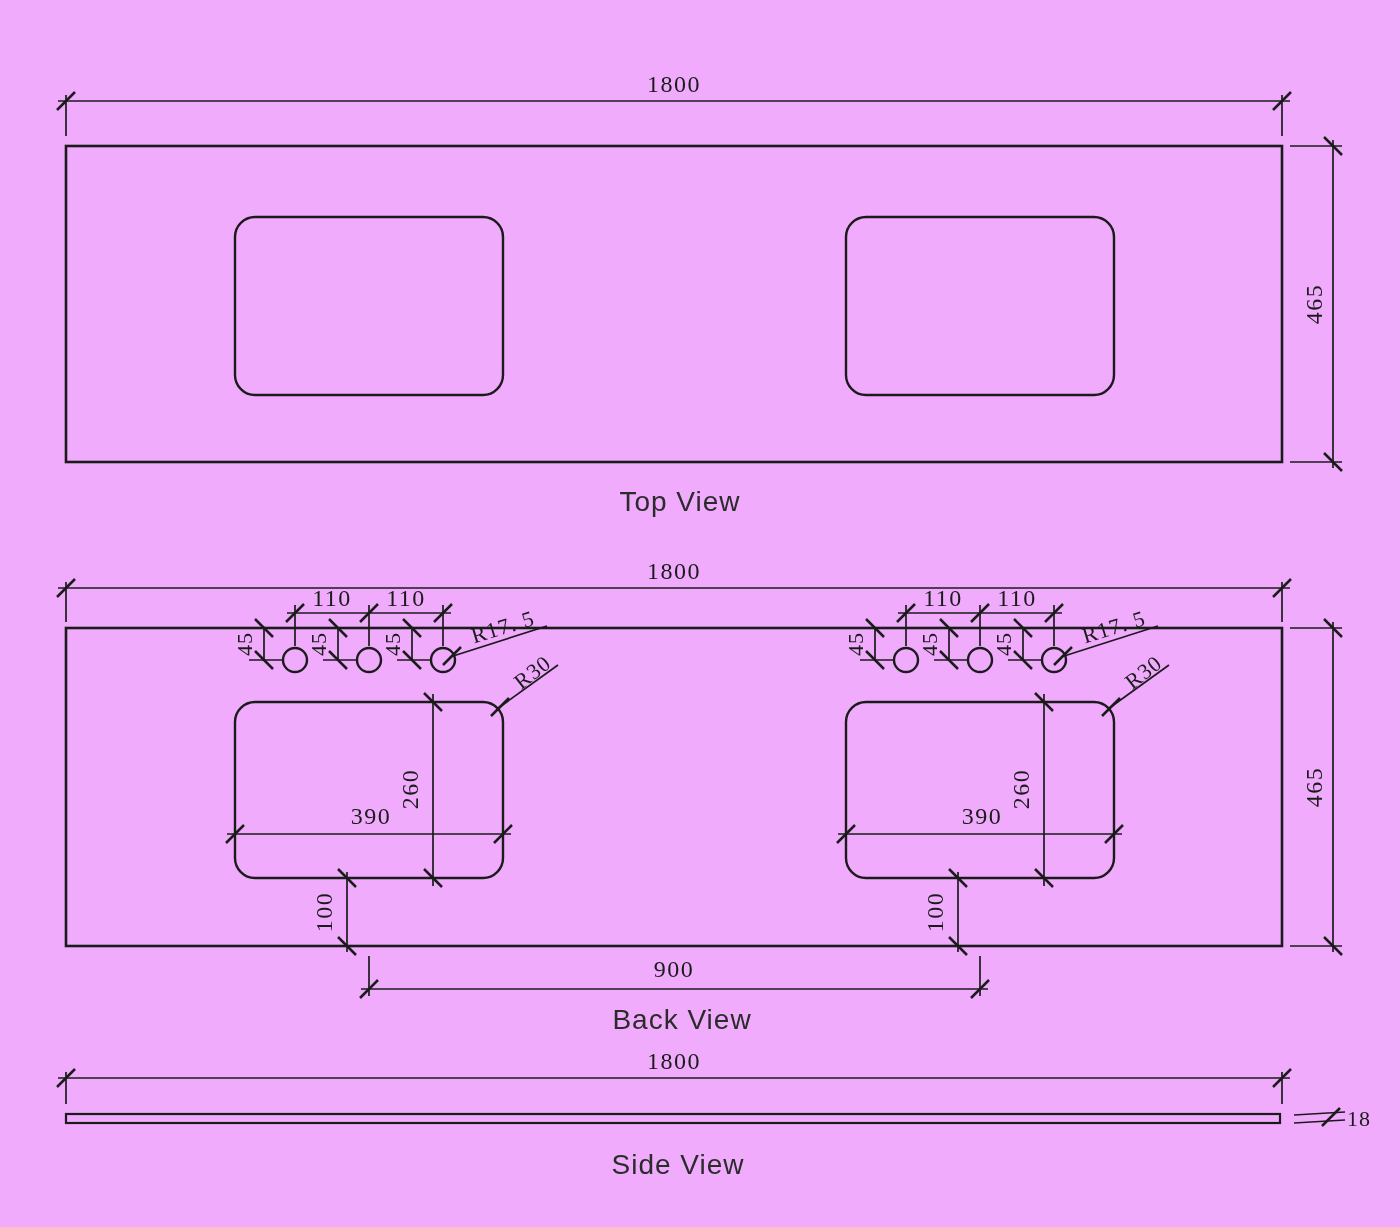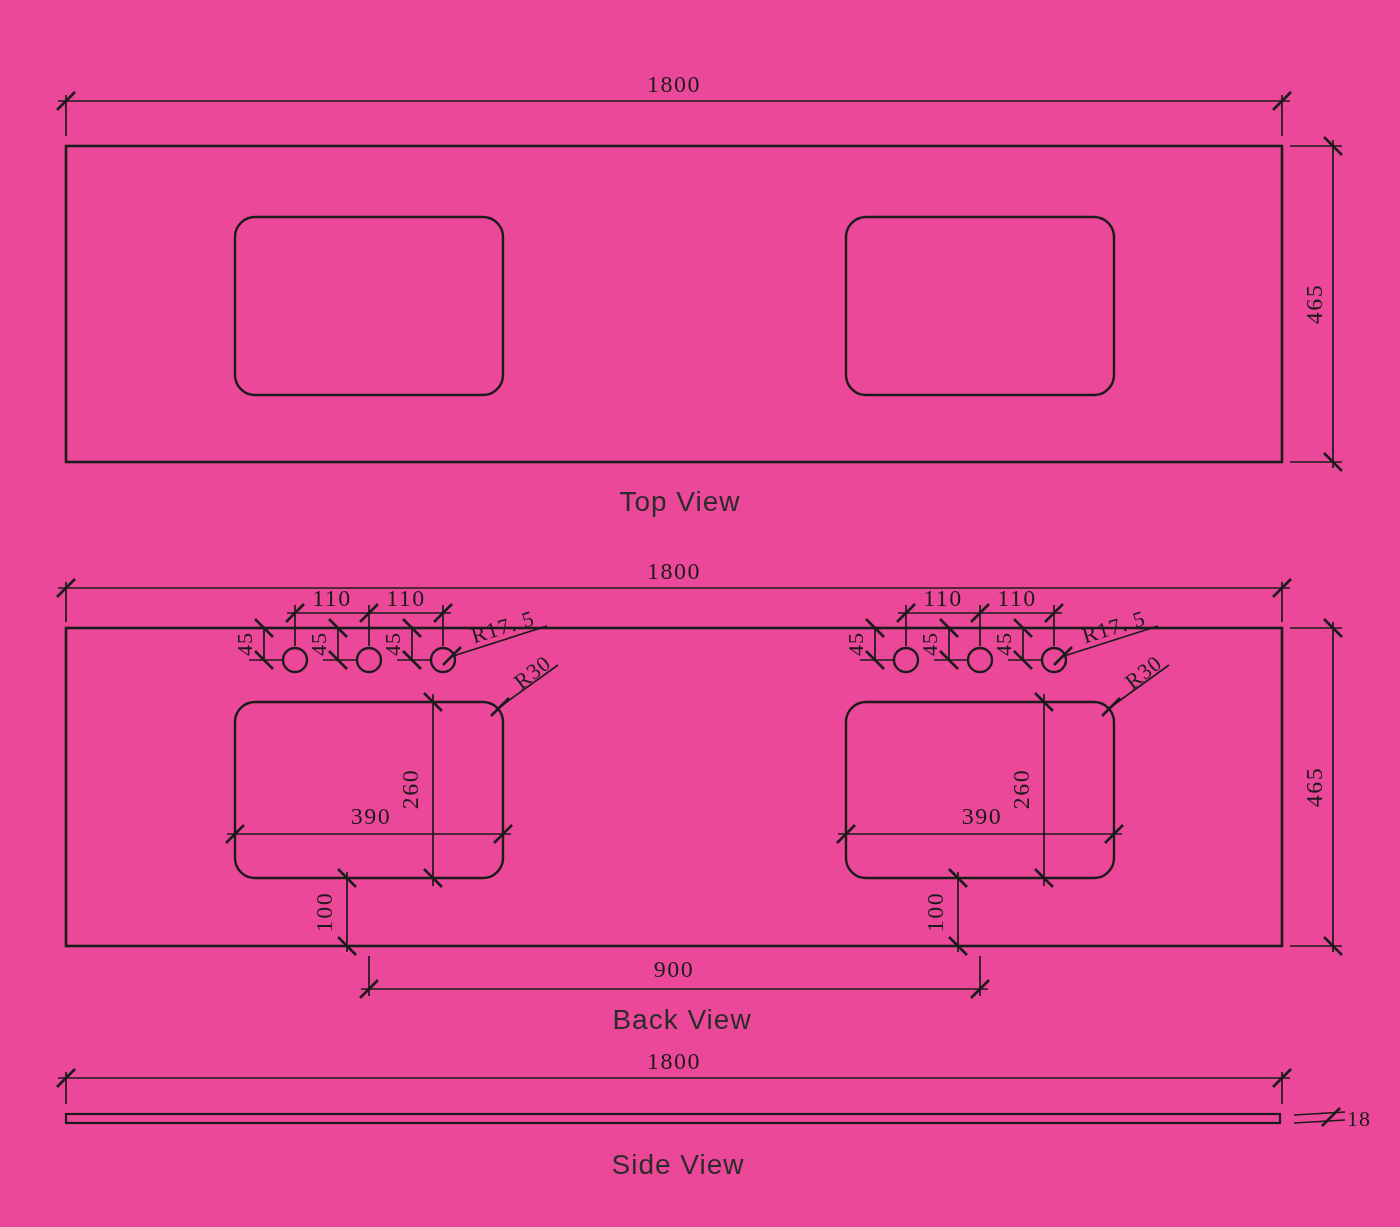--- a/index.html
+++ b/index.html
@@ -1,16 +1,16 @@
 <!DOCTYPE html>
 <html><head>
 <meta charset="utf-8">
 <style>
   html,body{margin:0;padding:0;background:#ffffff;}
-  .page{width:1400px;height:1227px;background:#ec4899;position:relative;overflow:hidden;}
+  .page{width:1400px;height:1227px;background:#f0abfc;position:relative;overflow:hidden;}
   .outline{fill:none;stroke:#1b1b1b;stroke-width:2.6;}
   .cutout{fill:none;stroke:#1b1b1b;stroke-width:2.4;}
   .hole{fill:none;stroke:#1b1b1b;stroke-width:2.4;}
   .dim{stroke:#1b1b1b;stroke-width:1.7;fill:none;}
   .tick{stroke:#1b1b1b;stroke-width:2.5;fill:none;}
   text.dimtxt{font-family:"Liberation Serif",serif;font-size:24px;fill:#1b1b1b;text-anchor:middle;letter-spacing:1.5px;}
   text.small{font-size:22px;letter-spacing:1px;}
   text.viewlabel{font-family:"Liberation Sans",sans-serif;font-size:28px;fill:#2b2b2b;text-anchor:middle;letter-spacing:1px;}
   text.start{text-anchor:start;}
 </style>

